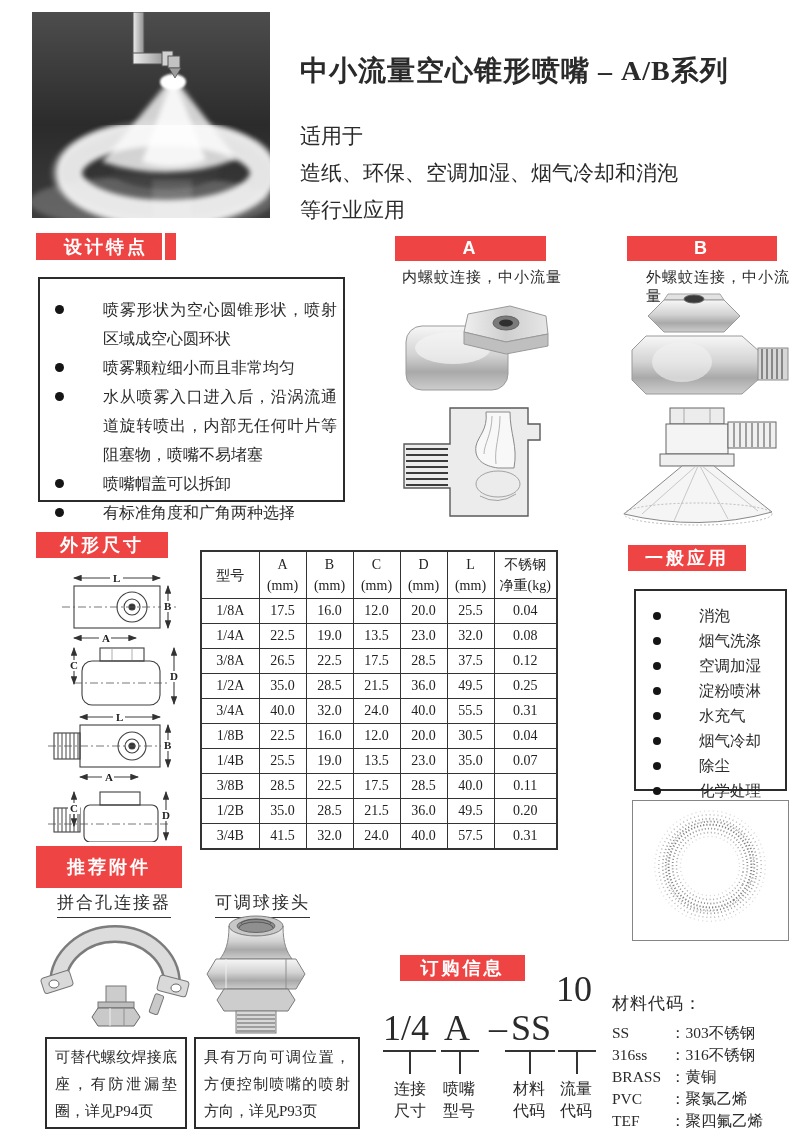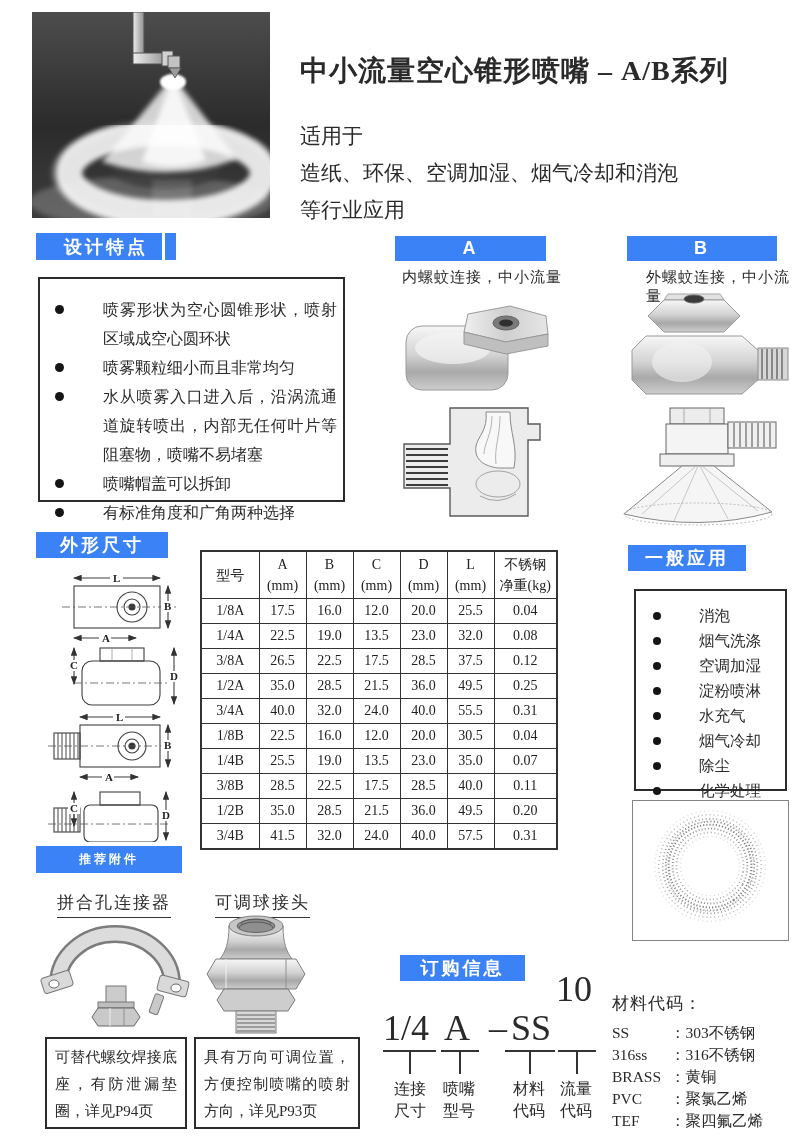--- a/index.html
+++ b/index.html
@@ -1,20 +1,20 @@
 <!DOCTYPE html>
 <html><head>
 <meta charset="utf-8">
 <style>
   html,body{margin:0;padding:0;background:#fff;}
   .page{position:relative;width:800px;height:1142px;background:#fff;overflow:hidden;
         font-family:"Liberation Serif","DejaVu Serif",serif;color:#2a2a2a;border-radius:29px;}
   .abs{position:absolute;}
   
-  .bar{position:absolute;background:#3b82f6;color:#fff;
+  .bar{position:absolute;background:#ef4444;color:#fff;
        font-family:"Liberation Sans","DejaVu Sans",sans-serif;font-weight:bold;
        display:flex;align-items:center;justify-content:center;letter-spacing:3px;text-align:center;}
   .bar.slit::after{content:"";position:absolute;right:11px;top:0;bottom:0;width:3px;background:#fff;}
   .box{position:absolute;border:2px solid #2b2b2b;background:#fff;box-sizing:border-box;}
   
   ul.blist{list-style:none;margin:0;padding:0;}
   ul.blist li{display:flex;align-items:flex-start;gap:22px;}
   .dot{flex:none;border-radius:50%;background:#151515;}
   .feature-list li{margin-bottom:0;}
   .feature-list .dot{width:9px;height:9px;margin:10px 17px 0 3px;}
@@ -496,21 +496,21 @@
       <circle cx="78" cy="66" r="38" opacity="0.6" stroke-width="1.8" stroke-dasharray="1 2.2" transform="rotate(30 78 66)"></circle>
       <circle cx="78" cy="66" r="42" opacity="0.65" stroke-width="2" stroke-dasharray="1.2 2" transform="rotate(55 78 66)"></circle>
       <circle cx="78" cy="66" r="45" opacity="0.6" stroke-width="1.8" stroke-dasharray="1 2.4" transform="rotate(80 78 66)"></circle>
       <circle cx="78" cy="66" r="48" opacity="0.5" stroke-width="1.8" stroke-dasharray="1 2.6" transform="rotate(15 78 66)"></circle>
       <circle cx="78" cy="66" r="52" opacity="0.35" stroke-width="1.6" stroke-dasharray="1 3" transform="rotate(40 78 66)"></circle>
       <circle cx="78" cy="66" r="56" opacity="0.18" stroke-width="1.4" stroke-dasharray="1 3.4" transform="rotate(70 78 66)"></circle>
       <ellipse cx="78" cy="66" rx="44" ry="46" opacity="0.3" stroke-width="1.5" stroke-dasharray="1 2.8" transform="rotate(22 78 66)"></ellipse>
     </g>
   </svg>
 
-  <div class="bar" style="left:36px;top:846px;width:146px;height:27px;font-size:12px">推荐附件</div>
+  <div class="bar" style="left:36px;top:846px;width:146px;height:42px;font-size:18px">推荐附件</div>
   <div class="abs acc-title" style="left:57px;top:891px">拼合孔连接器</div>
   <div class="abs acc-title" style="left:215px;top:891px">可调球接头</div>
 
   <svg class="abs" style="left:40px;top:918px" width="150" height="112" viewBox="0 0 150 112">
     <path d="M18 66 A57 50 0 1 1 132 66" fill="none" stroke="#7c7c7c" stroke-width="18"></path>
     <path d="M18 66 A57 50 0 1 1 132 66" fill="none" stroke="#dcdcdc" stroke-width="13"></path>
     <rect x="2" y="56" width="30" height="16" rx="3" fill="#d9d9d9" stroke="#777" transform="rotate(-18 17 64)"></rect>
     <ellipse cx="14" cy="66" rx="5" ry="4" fill="#fff" stroke="#666"></ellipse>
     <rect x="118" y="60" width="30" height="16" rx="3" fill="#d9d9d9" stroke="#777" transform="rotate(14 133 68)"></rect>
     <ellipse cx="136" cy="70" rx="5" ry="4" fill="#fff" stroke="#666"></ellipse>

